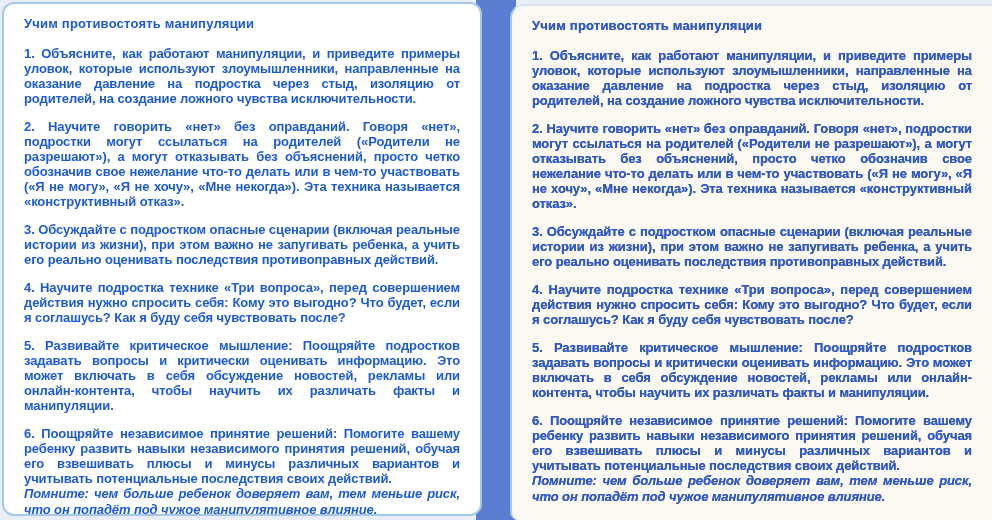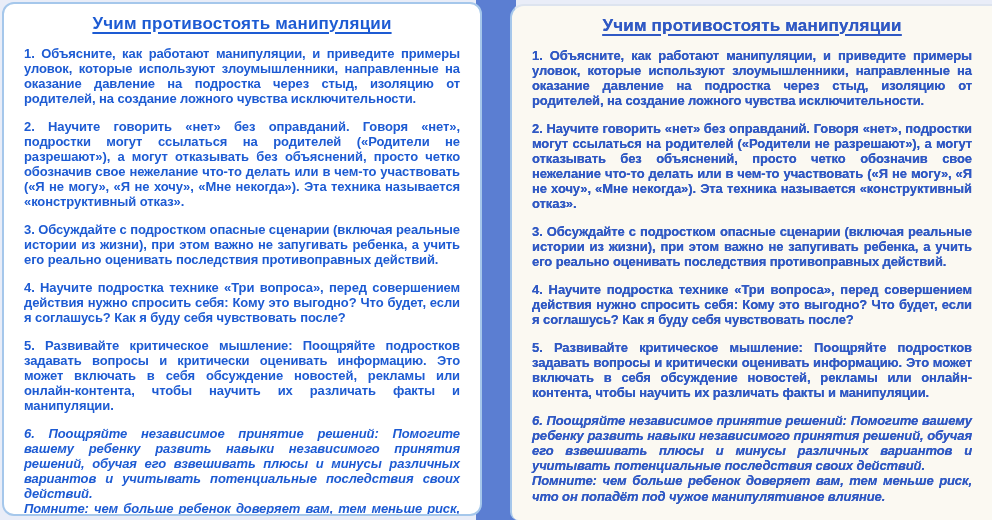--- a/index.html
+++ b/index.html
@@ -37,37 +37,36 @@
     background: var(--panel_right_bg, #fbf9f2);
     border-left: 2px solid var(--panel_border, #a5c7eb);
     border-top: 2px solid #dde4ef;
     border-radius: 14px 0 0 8px;
     color: var(--text_right, #3059c4);
   }
   .panel-right .para, .panel-right .footer-note, .panel-right .flyer-title {
     text-shadow: 0 0 0.5px currentColor; 
   }
   .flyer-title {
-    font-size: 17px;
+    font-size: 13px;
     line-height: 18px;
-    text-align: center;
+    text-align: left;
     margin: 3px 0 12px 0;
-    text-decoration: underline;
     text-decoration-thickness: 2px;
     text-underline-offset: 3px;
     letter-spacing: 0.2px;
   }
   .para {
     font-size: 13px;
     line-height: 15px;
     text-align: justify;
     margin: 13px 0 10px 0;
     letter-spacing: -0.1px;
   }
-  .para.last { margin-bottom: 0; font-style: italic; }
+  .para.last { margin-bottom: 0; }
   .footer-note {
     font-size: 13px;
     line-height: 15.5px;
     text-align: justify;
     margin: 0;
     letter-spacing: -0.1px;
     font-style: italic;
   }
 </style>
 </head>

